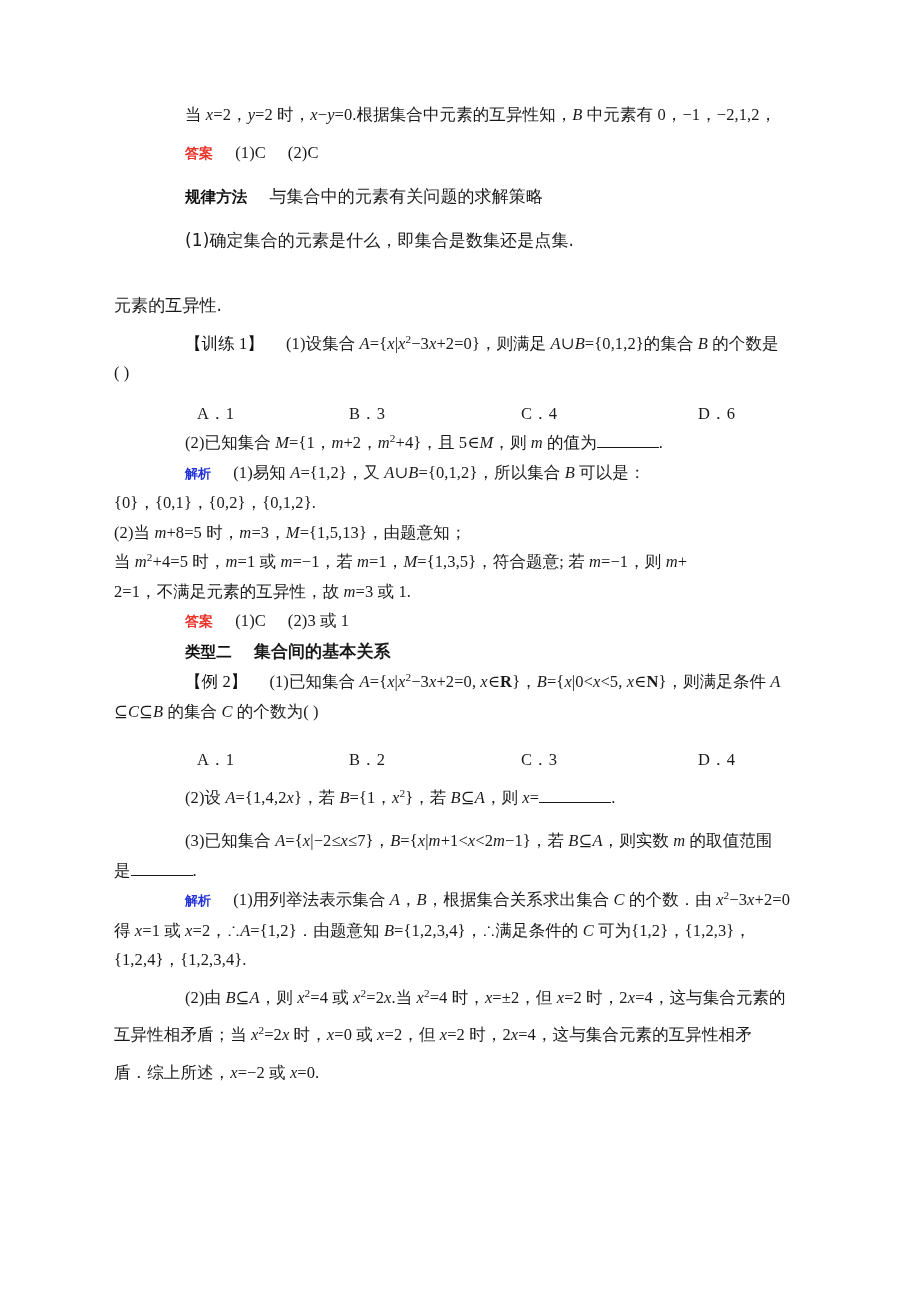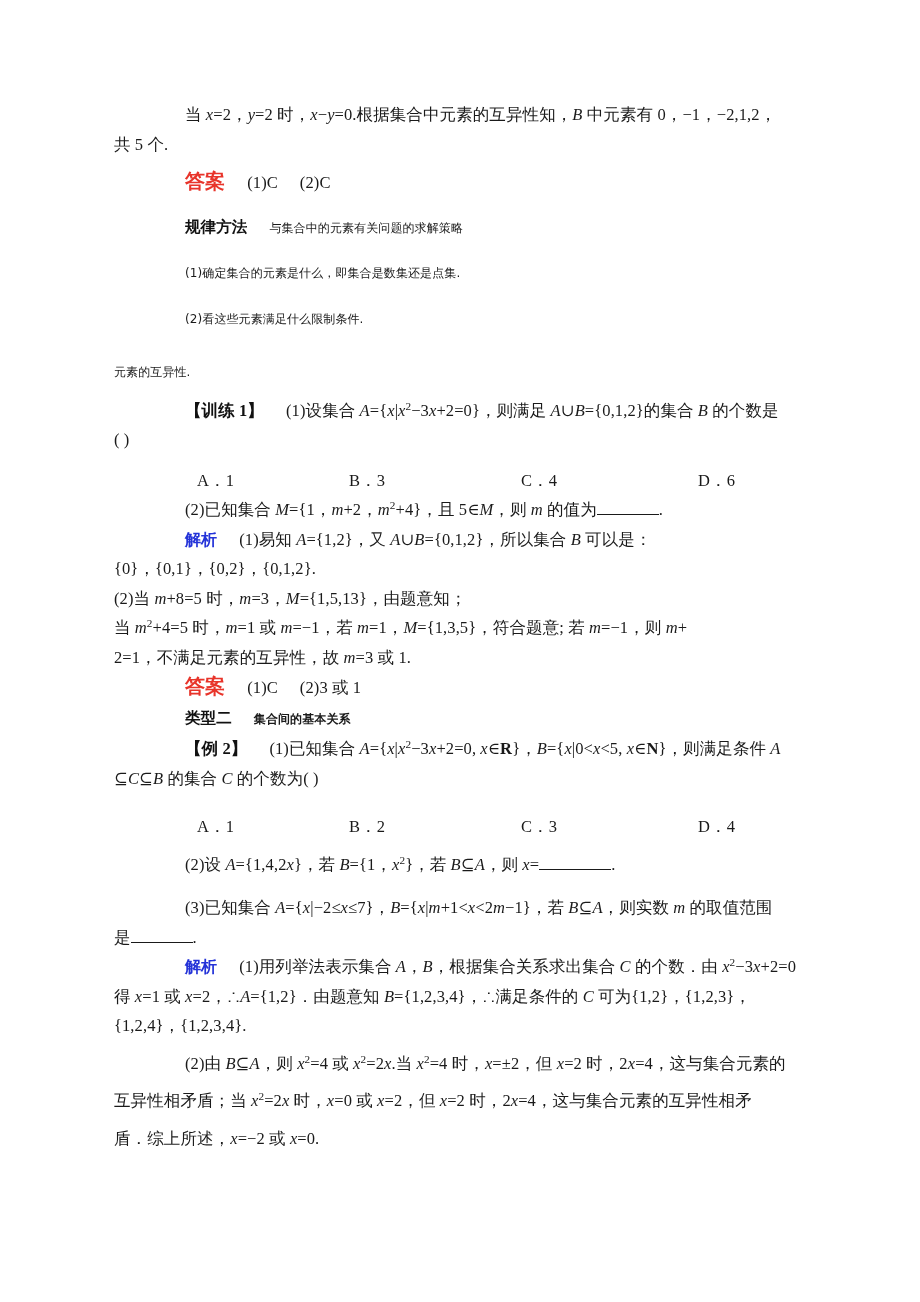--- a/index.html
+++ b/index.html
@@ -32,53 +32,53 @@
     font-family: "Liberation Serif", "DejaVu Serif", serif;
   }
   .ind { padding-left: 33px; }
   .neg { margin-left: -38px; }     
 
   
   .gap-sm { height: 8px; }
   .gap-md { height: 14px; }
 
   
-  .cn { font-family: "DejaVu Sans", "Liberation Sans", sans-serif; font-size: 12px; }
+  .cn { font-family: "DejaVu Sans", "Liberation Sans", sans-serif; font-size: 17px; }
   .cn-serif { font-family: "Liberation Serif", "DejaVu Serif", serif; }
   .mi { font-style: italic; font-family: "Liberation Serif", "DejaVu Serif", serif; }
   .mn { font-family: "Liberation Serif", "DejaVu Serif", serif; }
   .bb { font-weight: bold; font-family: "Liberation Serif", "DejaVu Serif", serif; }
   sup.e { font-size: 0.68em; vertical-align: super; line-height: 0; }
 
   .tag-answer {
     color: #e8342a;
     font-weight: bold;
     font-family: "DejaVu Sans", "Liberation Sans", sans-serif;
-    font-size: 20px;
+    font-size: 14px;
   }
   .tag-analysis {
     color: #2433d8;
     font-weight: bold;
     font-family: "DejaVu Sans", "Liberation Sans", sans-serif;
-    font-size: 16px;
+    font-size: 13px;
   }
   .tag-method {
     font-weight: bold;
     font-family: Liberation Serif, serif;
     font-size: 15.5px;
     color: #111;
   }
   .tag-type {
     font-weight: bold;
     font-family: "DejaVu Sans", "Liberation Sans", sans-serif;
     font-size: 15.5px;
     color: #111;
   }
   .tag-drill {
-    font-weight: bold;
+    font-weight: normal;
     font-family: "Liberation Serif", "DejaVu Serif", serif;
     font-size: 16.5px;
     color: #111;
   }
   .blank {
     display: inline-block;
     border-bottom: 1.4px solid #1a1a1a;
     vertical-align: baseline;
   }
   .b-md { width: 62px; }
@@ -94,23 +94,20 @@
   .sp-wide { display: inline-block; width: 22px; }
 </style>
 </head>
 <body>
 
 <div class="page">
 
   <div class="ln ind">
     <span class="cn-serif">当 </span><span class="mi">x</span><span class="mn">=2</span><span class="cn-serif">，</span><span class="mi">y</span><span class="mn">=2</span><span class="cn-serif"> 时，</span><span class="mi">x</span><span class="mn">−</span><span class="mi">y</span><span class="mn">=0.</span><span class="cn-serif">根据集合中元素的互异性知，</span><span class="mi">B</span><span class="cn-serif"> 中元素有 </span><span class="mn">0</span><span class="cn-serif">，</span><span class="mn">−1</span><span class="cn-serif">，</span><span class="mn">−2,1,2</span><span class="cn-serif">，</span>
   </div>
-  <div class="ln neg">
-    <span class="cn-serif">共 </span><span class="mn">5</span><span class="cn-serif"> 个.</span>
-  </div>
 
   <div class="gap-sm"></div>
 
   <div class="ln ind">
     <span class="tag-answer">答案</span><span class="sp-wide"></span><span class="mn">(1)C</span><span class="sp-wide"></span><span class="mn">(2)C</span>
   </div>
 
   <div class="gap-md"></div>
 
   <div class="ln ind">
@@ -118,23 +115,20 @@
   </div>
 
   <div class="gap-md"></div>
 
   <div class="ln ind">
     <span class="cn">(1)确定集合的元素是什么，即集合是数集还是点集.</span>
   </div>
 
   <div class="gap-md"></div>
 
-  <div class="ln ind">
-    <span class="cn">(2)看这些元素满足什么限制条件.</span>
-  </div>
 
   <div class="gap-md"></div>
 
 
   <div class="gap-sm"></div>
 
   <div class="ln neg">
     <span class="cn">元素的互异性.</span>
   </div>
 

